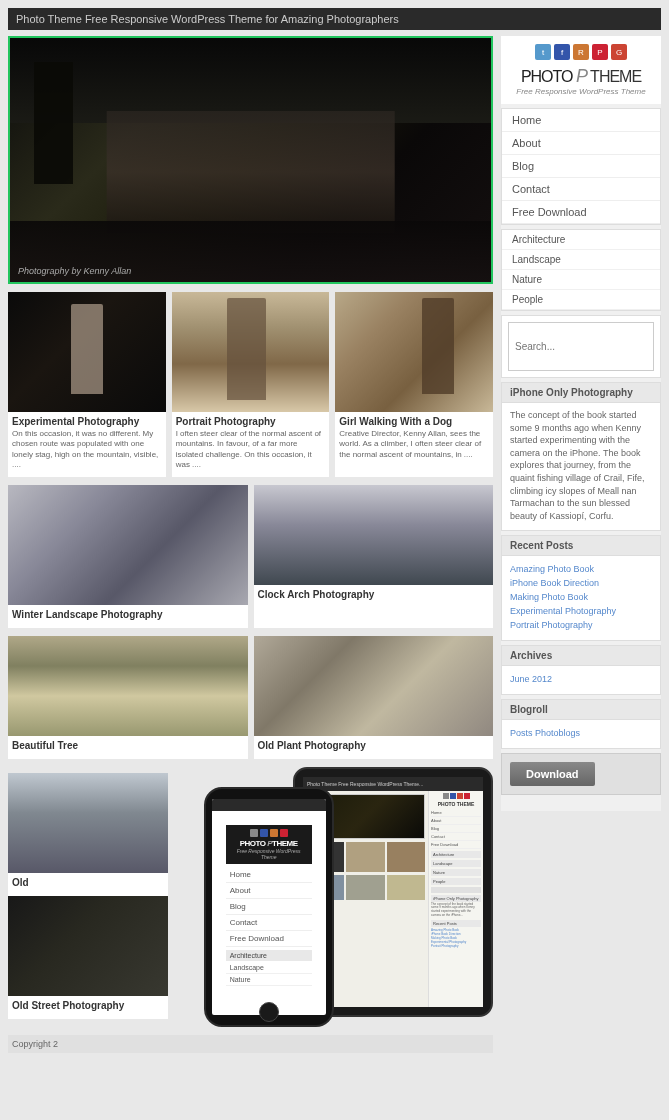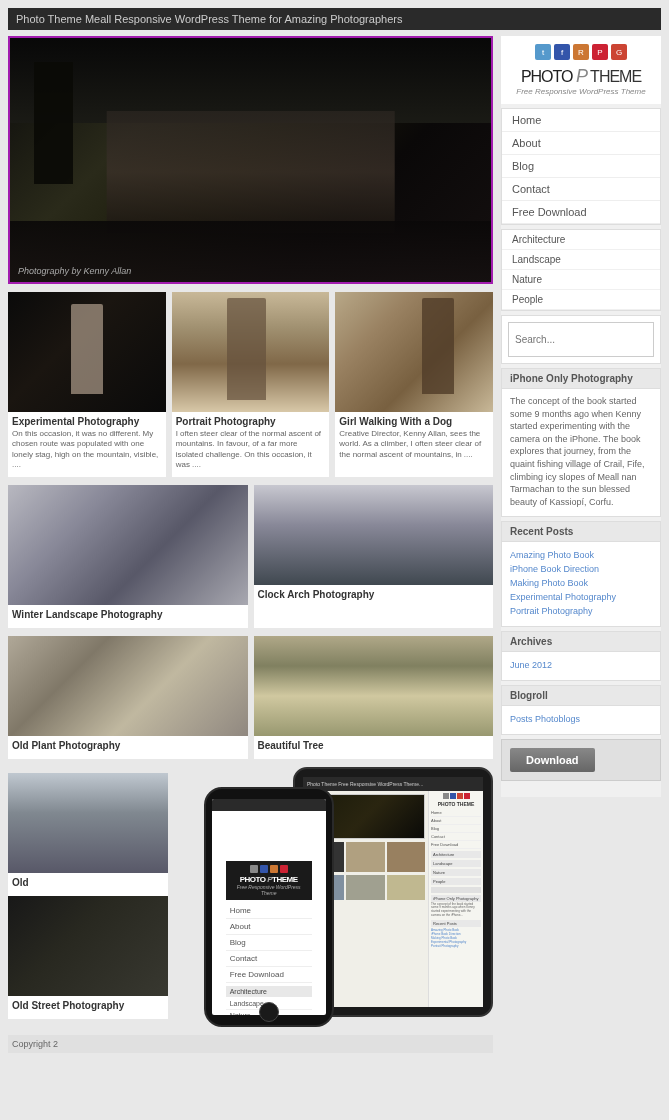--- a/index.html
+++ b/index.html
@@ -33,21 +33,21 @@
 
     
     .main-content {
       flex: 1;
       min-width: 0;
     }
 
     
     .hero-image-container {
       background: #1a1a1a;
-      border: 2px solid #a21caf;
+      border: 2px solid #22c55e;
       width: 100%;
       height: 248px;
       position: relative;
       overflow: hidden;
       margin-bottom: 8px;
     }
     .hero-image-bg {
       width: 100%;
       height: 100%;
       background: linear-gradient(135deg, #0a0a0a 0%, #2a2a1a 30%, #1a1a0a 50%, #0a0808 70%, #151010 100%);
@@ -301,21 +301,21 @@
 
     .sidebar-search {
       background: #fff;
       padding: 6px;
       border: 1px solid #ddd;
       margin-bottom: 4px;
     }
     .search-input-field {
       width: 100%;
       border: 1px solid #ccc;
-      padding: 11px 6px;
+      padding: 18px 6px;
       font-size: 10px;
       background: #fff;
     }
 
     .sidebar-widget {
       background: #fff;
       border: 1px solid #ddd;
       margin-bottom: 4px;
       padding: 8px;
     }
@@ -445,21 +445,20 @@
     }
     .iphone-screen-header {
       background: #2a2a2a;
       height: 12px;
       display: flex;
       align-items: center;
       padding: 0 3px;
     }
     .iphone-screen-content {
       padding: 14px;
-      margin-top: 36px;
     }
     .iphone-logo-area {
       background: #1a1a1a;
       padding: 4px;
       text-align: center;
       margin-bottom: 3px;
     }
     .iphone-logo-icons {
       display: flex;
       justify-content: center;
@@ -535,21 +534,21 @@
       cursor: pointer;
       border-radius: 2px;
     }
   </style>
 </head>
 <body>
 
 <div class="page-wrapper">
 
   <div class="page-title-bar">
-    <span>Photo Theme Meall Responsive WordPress Theme for Amazing Photographers</span>
+    <span>Photo Theme Free Responsive WordPress Theme for Amazing Photographers</span>
   </div>
 
   <div class="main-layout">
 
     <div class="main-content">
 
       <div class="hero-image-container">
         <div class="hero-image-bg">
           <div class="hero-sky"></div>
           <div class="hero-building"></div>
@@ -607,30 +606,30 @@
           <div class="photo-info">
             <div class="photo-title">Clock Arch Photography</div>
           </div>
         </div>
 
       </div>
 
       <div class="photo-grid-2col">
 
         <div class="photo-item">
+          <div class="photo-thumb photo-thumb-tree"></div>
+          <div class="photo-info">
+            <div class="photo-title">Beautiful Tree</div>
+          </div>
+        </div>
+
+        <div class="photo-item">
           <div class="photo-thumb photo-thumb-plant photo-thumb-bottom-1"></div>
           <div class="photo-info">
             <div class="photo-title">Old Plant Photography</div>
-          </div>
-        </div>
-
-        <div class="photo-item">
-          <div class="photo-thumb photo-thumb-tree"></div>
-          <div class="photo-info">
-            <div class="photo-title">Beautiful Tree</div>
           </div>
         </div>
 
       </div>
 
       <div style="display:grid;grid-template-columns:1fr 2fr;gap:6px;margin-bottom:8px;">
 
         <div>
           <div class="photo-item" style="margin-top:6px;">
             <div class="photo-thumb photo-thumb-bottom-2"></div>

